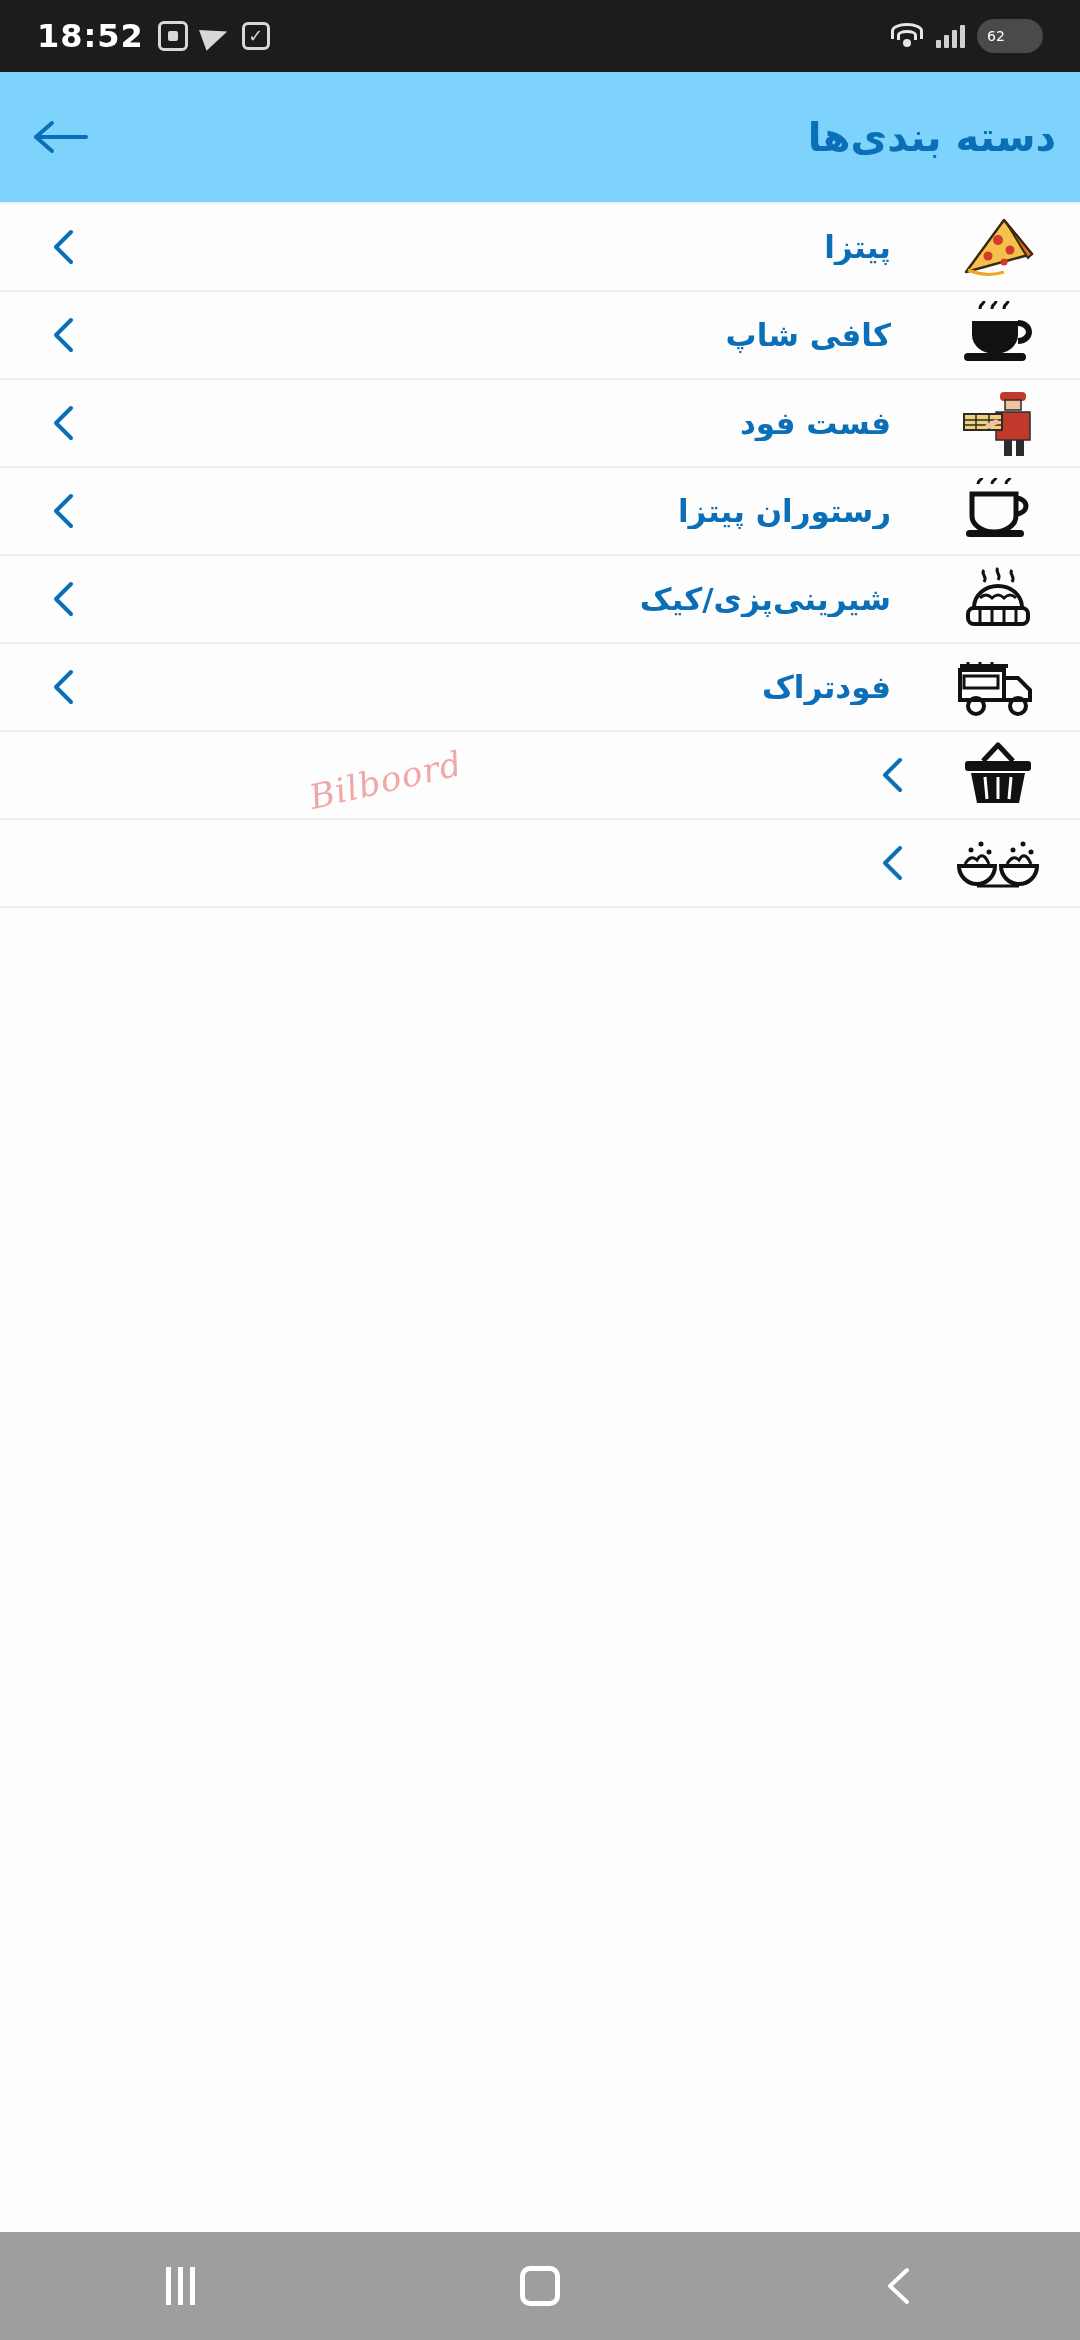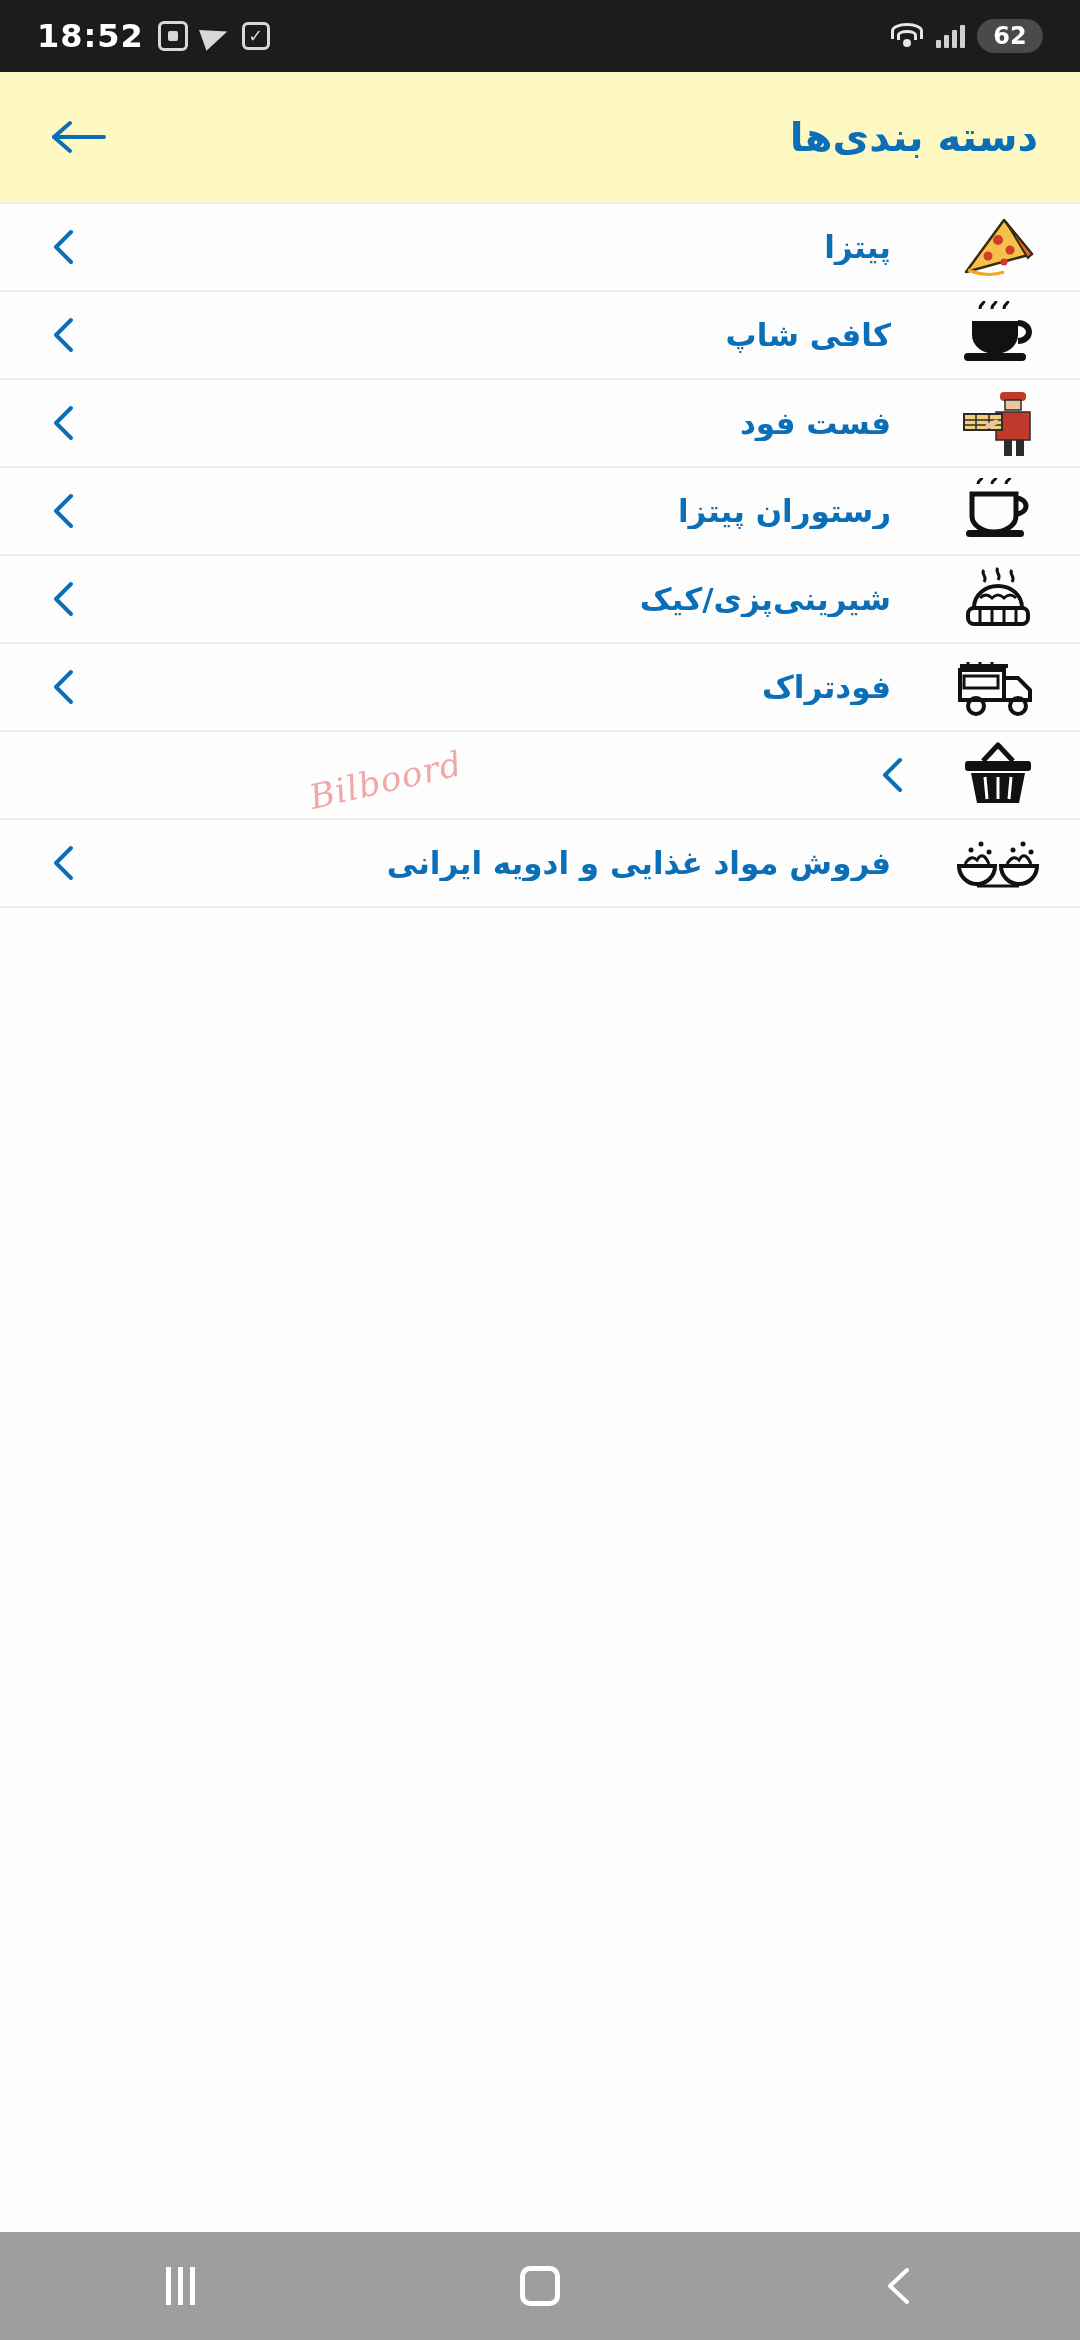--- a/index.html
+++ b/index.html
@@ -69,31 +69,31 @@
   }
   .sig-bars { display: flex; align-items: flex-end; gap: 3px; height: 24px; }
   .sig-bars i { display: block; width: 5px; background: #d0d0d0; border-radius: 1px; }
   .sig-bars i:nth-child(1) { height: 8px; }
   .sig-bars i:nth-child(2) { height: 13px; }
   .sig-bars i:nth-child(3) { height: 18px; }
   .sig-bars i:nth-child(4) { height: 23px; }
   .battery {
     min-width: 66px; height: 34px;
     background: #4a4a4a; border-radius: 17px;
-    display: flex; align-items: center; justify-content: center;
-    color: #ffffff; font-size: 24px; font-weight: bold;
+    display: flex; align-items: center; 
+    color: #ffffff; font-size: 14px; font-weight: normal;
     padding: 0 10px;
   }
 
   
   .appbar {
     height: 132px; flex: 0 0 132px;
-    background: #fef9c3;
+    background: #7dd3fc;
     display: flex; align-items: center;
-    padding: 0 42px;
+    padding: 0 24px;
     border-bottom: 2px solid #eceff1;
     direction: rtl;
   }
   .appbar-title {
     color: #0b6fb8;
     font-size: 40px;
     font-weight: bold;
   }
   .appbar-spacer { flex: 1; }
   .back-arrow {
@@ -375,21 +375,20 @@
           <path d="M52 34 q6 -10 12 -4 q6 -10 12 4" fill="none" stroke="#111" stroke-width="3"></path>
           <circle cx="16" cy="20" r="2.5" fill="#111"></circle>
           <circle cx="26" cy="14" r="2.5" fill="#111"></circle>
           <circle cx="34" cy="22" r="2.5" fill="#111"></circle>
           <circle cx="58" cy="20" r="2.5" fill="#111"></circle>
           <circle cx="68" cy="14" r="2.5" fill="#111"></circle>
           <circle cx="76" cy="22" r="2.5" fill="#111"></circle>
           <path d="M22 56 h42" stroke="#111" stroke-width="3"></path>
         </svg>
       </div>
-      <div class="item-label">فروش مواد غذایی و ادویه ایرانی</div>
       <div class="chevron">
         <svg width="26" height="40" viewBox="0 0 26 40">
           <polyline points="20,5 5,20 20,35" fill="none" stroke="#0b6fb8" stroke-width="4" stroke-linecap="round" stroke-linejoin="round"></polyline>
         </svg>
       </div>
     </div>
 
   </div>
 
   <div class="filler"></div>

